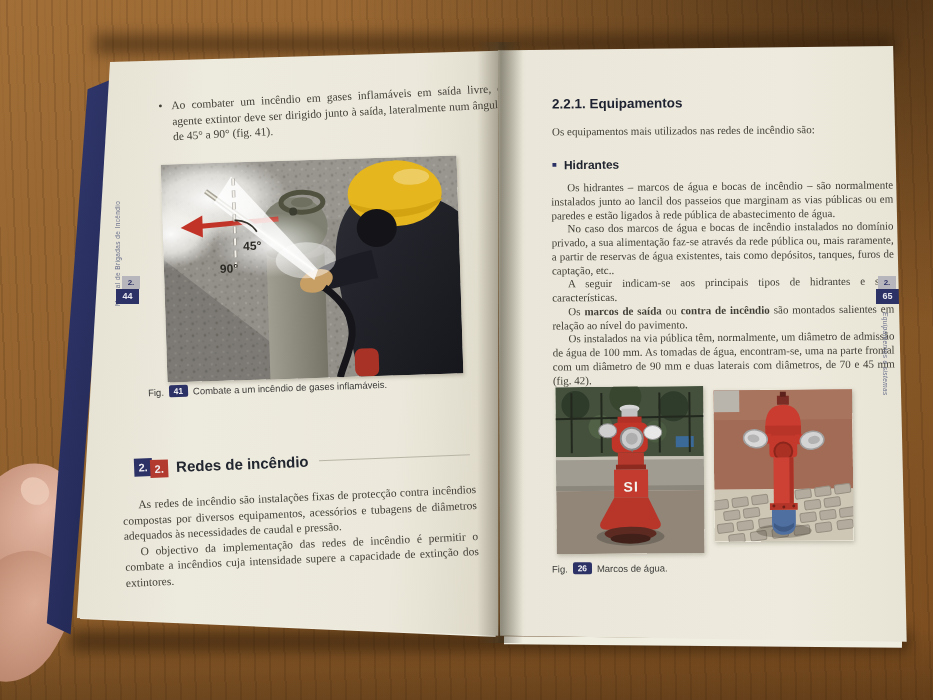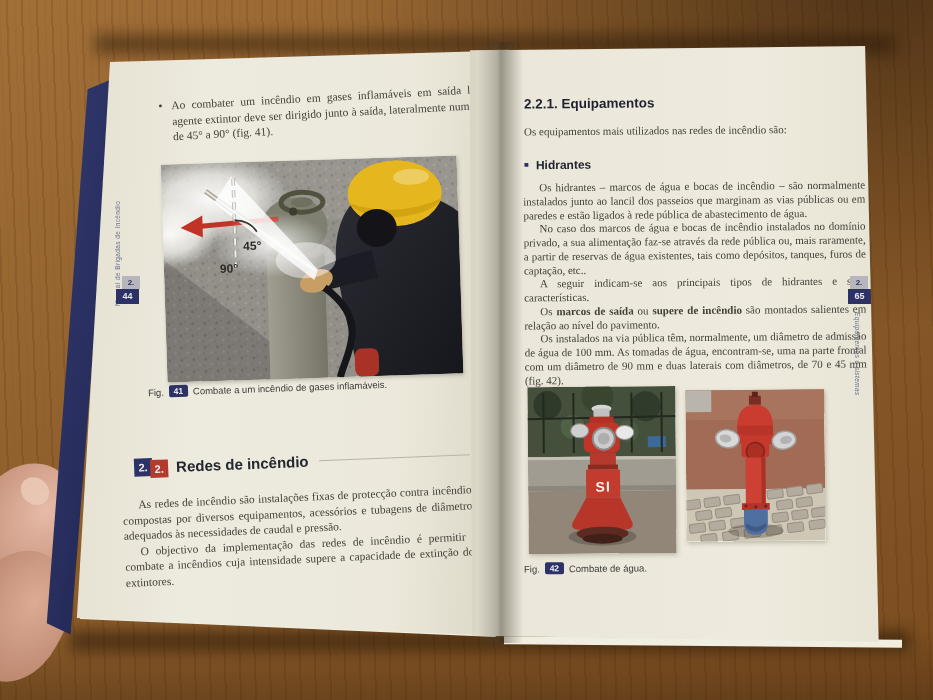--- a/index.html
+++ b/index.html
@@ -27,21 +27,21 @@
 
   
   .cover-band{position:absolute;left:40px;top:78px;width:85px;height:562px;
     clip-path:polygon(56% 2%, 88% 0%, 36% 99%, 8% 97%);
     background:linear-gradient(100deg,#343b72 0%,#272d5c 60%,#1f2448 100%);
     filter:drop-shadow(0 3px 4px rgba(30,18,6,.5));}
   .page{position:absolute;filter:drop-shadow(3px 6px 7px rgba(40,24,8,.40));z-index:2;}
   .page-left{left:70px;top:46px;width:430px;height:594px;
     clip-path:polygon(9.3% 2.7%, 99.6% .8%, 99.6% 99.3%, 1.6% 96.3%);
     background:linear-gradient(93deg,#e4e1d1 0%,#edeade 30%,#ece9dc 75%,#dcd7c6 99%);}
-  .page-right{left:470px;top:40px;width:412px;height:606px;
+  .page-right{left:498px;top:40px;width:412px;height:606px;
     clip-path:polygon(0% 1.7%, 95.9% 1%, 99.2% 99.3%, .5% 98.3%);
     background:linear-gradient(90deg,#d8d4c3 0%,#eae7da 7%,#eeebde 70%,#e7e4d5 100%);}
   .page-edge{position:absolute;background:#f0ede1;z-index:1;}
   .edge-bl{left:80px;top:620px;width:416px;height:8px;transform:rotate(2.5deg);}
   .edge-br{left:504px;top:638px;width:398px;height:8px;transform:rotate(.5deg);}
   .gutter{position:absolute;left:477px;top:42px;width:46px;height:601px;z-index:5;pointer-events:none;
     background:linear-gradient(90deg, rgba(80,74,56,0) 0%, rgba(70,64,48,.34) 44%, rgba(55,50,36,.46) 52%, rgba(80,74,56,0) 100%);}
 
   
   .abs{position:absolute;}
@@ -212,21 +212,21 @@
 
     <div class="abs r-sub sans">
       <span class="sq">■</span>
       <span>Hidrantes</span>
     </div>
 
     <div class="abs right-paras serif">
       <p>Os hidrantes – marcos de água e bocas de incêndio – são normalmente instalados junto ao lancil dos passeios que marginam as vias públicas ou em paredes e estão ligados à rede pública de abastecimento de água.</p>
       <p>No caso dos marcos de água e bocas de incêndio instalados no domínio privado, a sua alimentação faz-se através da rede pública ou, mais raramente, a partir de reservas de água existentes, tais como depósitos, tanques, furos de captação, etc..</p>
       <p>A seguir indicam-se aos principais tipos de hidrantes e suas características.</p>
-      <p><span>Os </span><b>marcos de saída</b><span> ou </span><b>supere de incêndio</b><span> são montados salientes em relação ao nível do pavimento.</span></p>
+      <p><span>Os </span><b>marcos de saída</b><span> ou </span><b>contra de incêndio</b><span> são montados salientes em relação ao nível do pavimento.</span></p>
       <p>Os instalados na via pública têm, normalmente, um diâmetro de admissão de água de 100 mm. As tomadas de água, encontram-se, uma na parte frontal com um diâmetro de 90 mm e duas laterais com diâmetros, de 70 e 45 mm (fig. 42).</p>
     </div>
 
     <div class="abs photos">
 
       <div class="photo photo-1">
         <svg width="148" height="167" viewBox="0 0 148 167">
           <rect width="148" height="70" fill="#44503c"></rect>
           <circle cx="20" cy="18" r="14" fill="#2e3a2a"></circle>
             <circle cx="70" cy="10" r="16" fill="#38452f"></circle>
@@ -324,22 +324,22 @@
               <circle cx="80" cy="117" r="1.5" fill="#6e1f17"></circle>
             <path d="M58,121 L58,134 Q58,146 70,146 Q82,146 82,134 L82,121 Z" fill="#4f6fa0"></path>
             <path d="M60,138 Q70,148 80,138 L80,134 Q70,142 60,134 Z" fill="#3e5a85"></path>
           </g>
         </svg>
       </div>
     </div>
 
     <div class="abs caption caption42 sans">
       <span>Fig.</span>
-      <span class="num-box">42</span>
-      <span>Combate de água.</span>
+      <span class="num-box">26</span>
+      <span>Marcos de água.</span>
     </div>
 
     <div class="tab-gray sans" style="left:380px;top:236px;">2.</div>
     <div class="tab-navy sans" style="left:378px;top:249px;">65</div>
     <div class="spine-label spine-right">Equipamentos e sistemas</div>
   </div>
 
   <div class="gutter"></div>
 </div>
 

